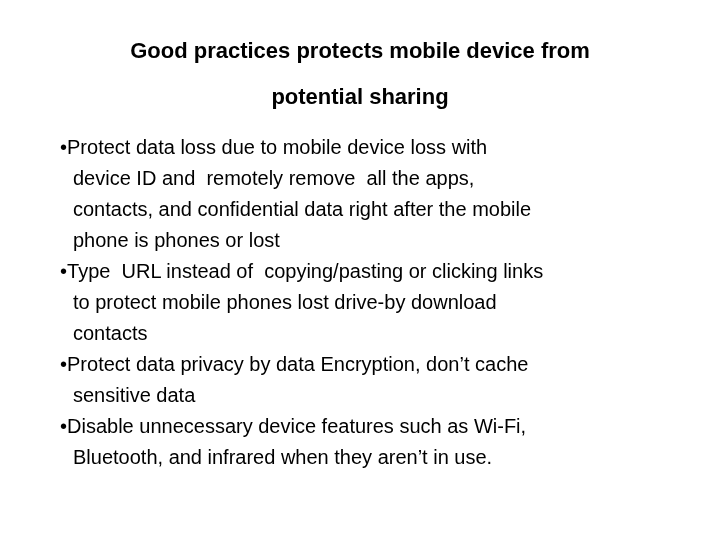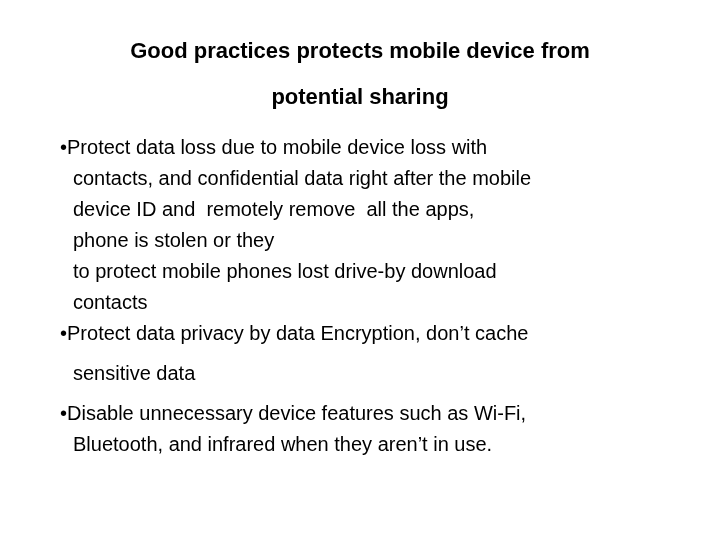--- a/index.html
+++ b/index.html
@@ -67,21 +67,20 @@
   .line.cont {
     padding-left: 73px;
   }
 
   .bullet-glyph {
     display: inline;
   }
 
   
   .gap-before-sm {
-    margin-top: 9px;
   }
   .gap-before-md {
     margin-top: 14px;
   }
 
   
   .line.first.loose {
     padding-left: 59px;
   }
 </style>
@@ -92,26 +91,27 @@
 
   <div class="title-block">
     <div class="title-line">Good practices protects mobile device from</div>
     <div class="title-line">potential sharing</div>
   </div>
 
   <div class="body-block">
 
     <div class="bullet-group">
       <div class="line first"><span class="bullet-glyph">•</span><span>Protect data loss due to mobile device loss with</span></div>
+      <div class="line cont">device ID and  remotely remove  all the apps,</div>
       <div class="line cont">contacts, and confidential data right after the mobile</div>
-      <div class="line cont">device ID and  remotely remove  all the apps,</div>
-      <div class="line cont">phone is stolen or they</div>
+      <div class="line cont">phone is phones or lost</div>
     </div>
 
     <div class="bullet-group">
+      <div class="line first"><span class="bullet-glyph">•</span><span>Type  URL instead of  copying/pasting or clicking links</span></div>
       <div class="line cont">to protect mobile phones lost drive-by download</div>
       <div class="line cont">contacts</div>
     </div>
 
     <div class="bullet-group">
       <div class="line first"><span class="bullet-glyph">•</span><span>Protect data privacy by data Encryption, don’t cache</span></div>
       <div class="line cont gap-before-sm">sensitive data</div>
     </div>
 
     <div class="bullet-group gap-before-sm">

